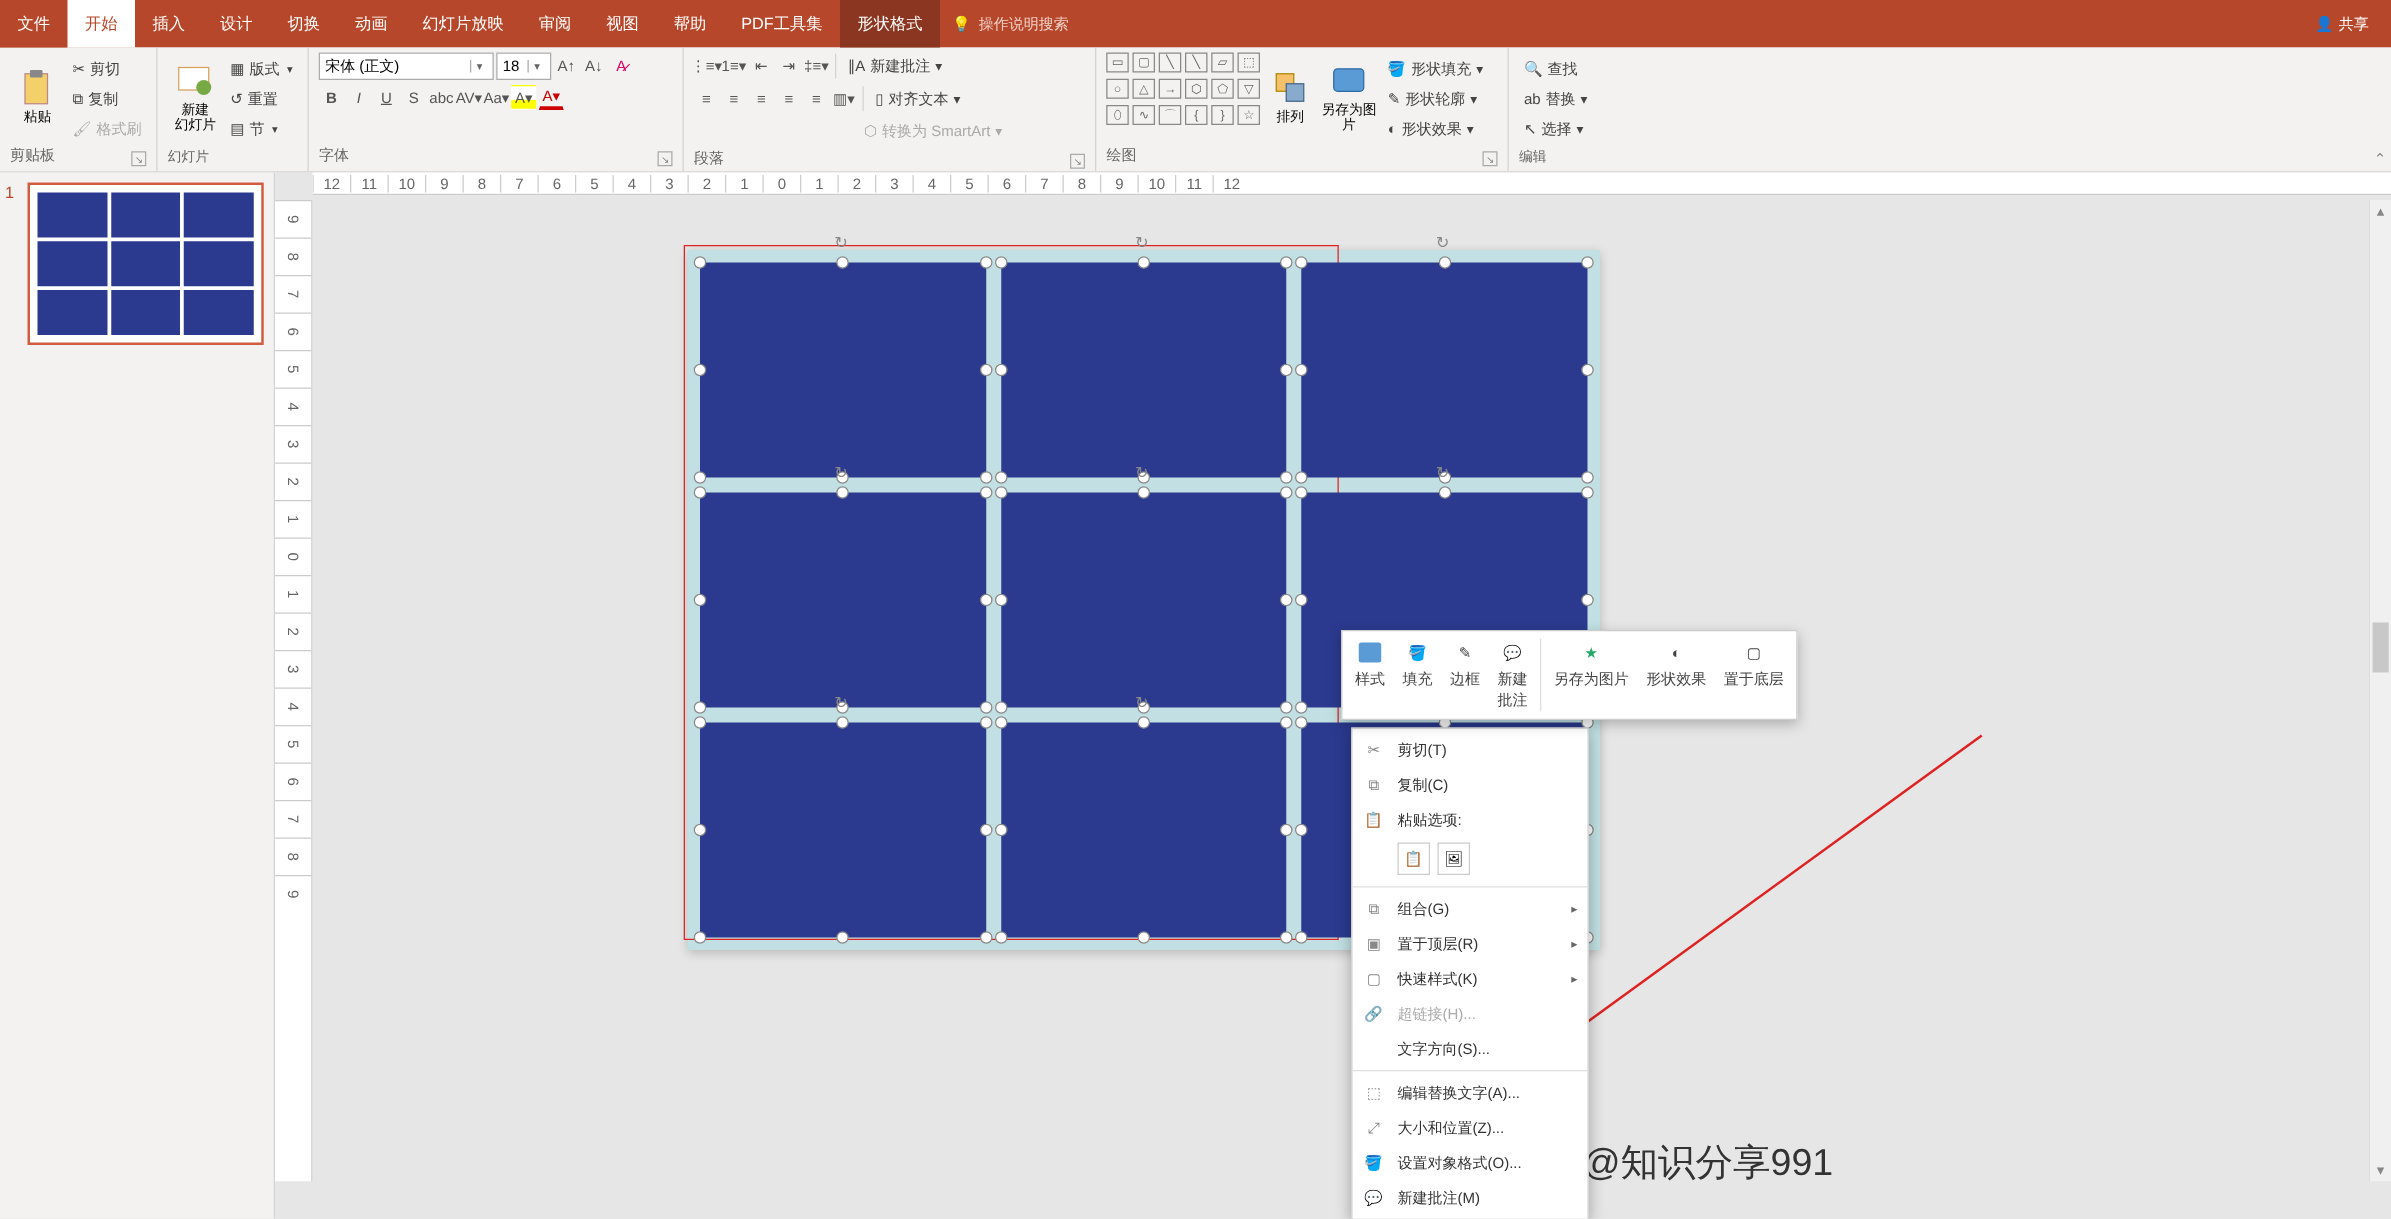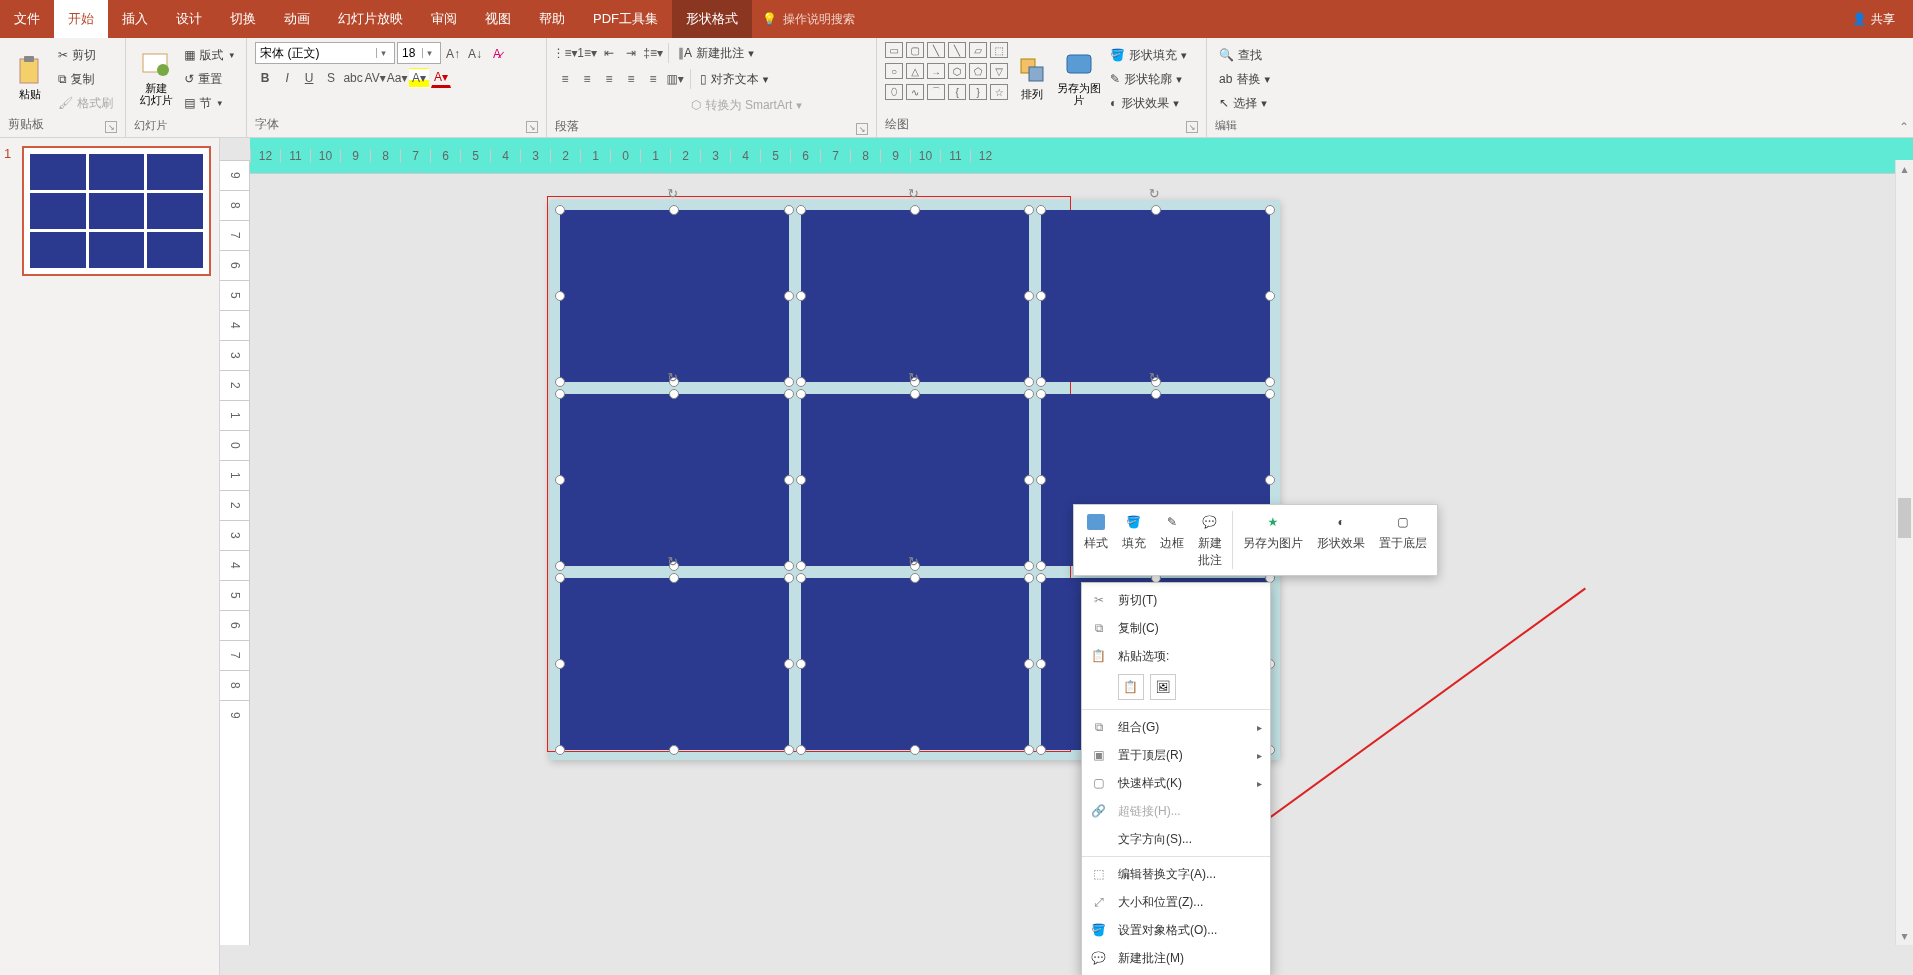--- a/index.html
+++ b/index.html
@@ -15,38 +15,38 @@
 .group{border-right:1px solid #d4d4d4;display:flex;flex-direction:column;padding:4px 8px 2px}
 .group-body{flex:1;display:flex;align-items:flex-start;gap:2px}
 .group-label{text-align:left;color:#666;font-size:11px;padding:2px 0;position:relative}
 .group-label .dlg{position:absolute;right:0;bottom:2px;width:12px;height:12px;border:1px solid #aaa;font-size:8px;display:flex;align-items:center;justify-content:center;color:#888}
 .bigbtn{display:flex;flex-direction:column;align-items:center;justify-content:center;width:44px;height:70px;gap:2px}
 .bigbtn .ic{width:32px;height:32px;display:flex;align-items:center;justify-content:center}
 .bigbtn .lbl{font-size:11px;text-align:center;line-height:1.1}
 .col{display:flex;flex-direction:column;gap:2px;padding-top:2px}
 .smallbtn{display:flex;align-items:center;gap:4px;padding:2px 4px;height:22px;font-size:11px;color:#444}
 .smallbtn.disabled{color:#aaa}
-.fontbox{display:flex;gap:2px;align-items:flex-end}
+.fontbox{display:flex;gap:2px;align-items:center}
 .combo{height:22px;border:1px solid #ababab;background:#fff;display:flex;align-items:center;padding:0 4px;font-size:12px}
 .combo.font{width:140px}
 .combo.size{width:44px}
 .dd{width:14px;border-left:1px solid #ababab;margin-left:auto;text-align:center;color:#666;font-size:9px}
 .row{display:flex;gap:2px;align-items:center}
 .ib{width:20px;height:20px;display:flex;align-items:center;justify-content:center;color:#555;border:1px solid transparent}
 .sep{width:1px;height:20px;background:#d4d4d4;margin:0 3px}
 .shape-gallery{display:grid;grid-template-columns:repeat(6,20px);grid-template-rows:repeat(3,20px);gap:1px}
 .shape-gallery .s{border:1px solid #888;width:18px;height:16px;display:flex;align-items:center;justify-content:center;font-size:10px;color:#666}
 .workspace{position:absolute;top:138px;left:0;right:0;bottom:0;display:flex}
 .thumbs{width:220px;background:#f3f2f1;border-right:1px solid #d4d4d4;padding:8px}
 .thumb{border:2px solid #d05b3e;background:#fff;position:relative;height:130px;display:grid;grid-template-columns:repeat(3,1fr);grid-template-rows:repeat(3,1fr);gap:3px;padding:6px}
 .thumb .cell{background:#2b3a8f}
 .thumbnum{position:absolute;left:-18px;top:0;color:#b7472a;font-size:13px}
 .thumbs-wrap{position:relative;margin-left:14px}
 .editor{flex:1;position:relative;background:#e6e6e6}
-.ruler-h{position:absolute;top:0;left:30px;right:0;height:36px;background:#5eead4;border-bottom:1px solid #ccc;display:flex;align-items:center;overflow:hidden;font-size:10px;color:#666}
+.ruler-h{position:absolute;top:0;left:30px;right:0;height:18px;background:#ffffff;border-bottom:1px solid #ccc;display:flex;align-items:center;overflow:hidden;font-size:10px;color:#666}
 .ruler-h span{display:inline-block;width:30px;text-align:center;border-left:1px solid #ccc}
 .ruler-v{position:absolute;top:22px;left:0;width:30px;bottom:30px;background:#fff;border-right:1px solid #ccc;display:flex;flex-direction:column;align-items:center;font-size:10px;color:#666}
 .ruler-v span{height:30px;display:flex;align-items:center;border-top:1px solid #ccc;width:100%;justify-content:center;writing-mode:vertical-rl}
 .canvas-area{position:absolute;top:22px;left:30px;right:0;bottom:30px;overflow:hidden}
 .slide{position:absolute;left:300px;top:40px;width:730px;height:560px;background:#c2e0e3;box-shadow:0 2px 8px rgba(0,0,0,0.2)}
 .selbox{position:absolute;left:297px;top:36px;width:524px;height:556px;border:1.5px solid #d22}
 .grid9{position:absolute;left:310px;top:50px;width:710px;height:540px;display:grid;grid-template-columns:repeat(3,1fr);grid-template-rows:repeat(3,1fr);gap:12px}
 .grid9 .c{background:#2b3a8f;position:relative}
 .handle{width:10px;height:10px;border:1px solid #888;background:#fff;border-radius:50%;position:absolute}
 .rot{width:14px;height:14px;position:absolute;left:50%;top:-24px;transform:translateX(-50%)}
@@ -573,13 +573,14 @@
   <div class="cm-item">
       <div class="ic">💬</div>
       <span>新建批注(M)</span>
     </div>
 </div>
 
 <div class="watermark-line" style="left:1100px;top:940px;transform:rotate(-36deg)"></div>
 <div class="watermark-text" style="left:1180px;top:910px">
   <div class="logo">今</div>
   <span style="font-size:20px;color:#666">头条</span>
+  <span style="font-size:30px">@知识分享991</span>
 </div>
 
 </body></html>

